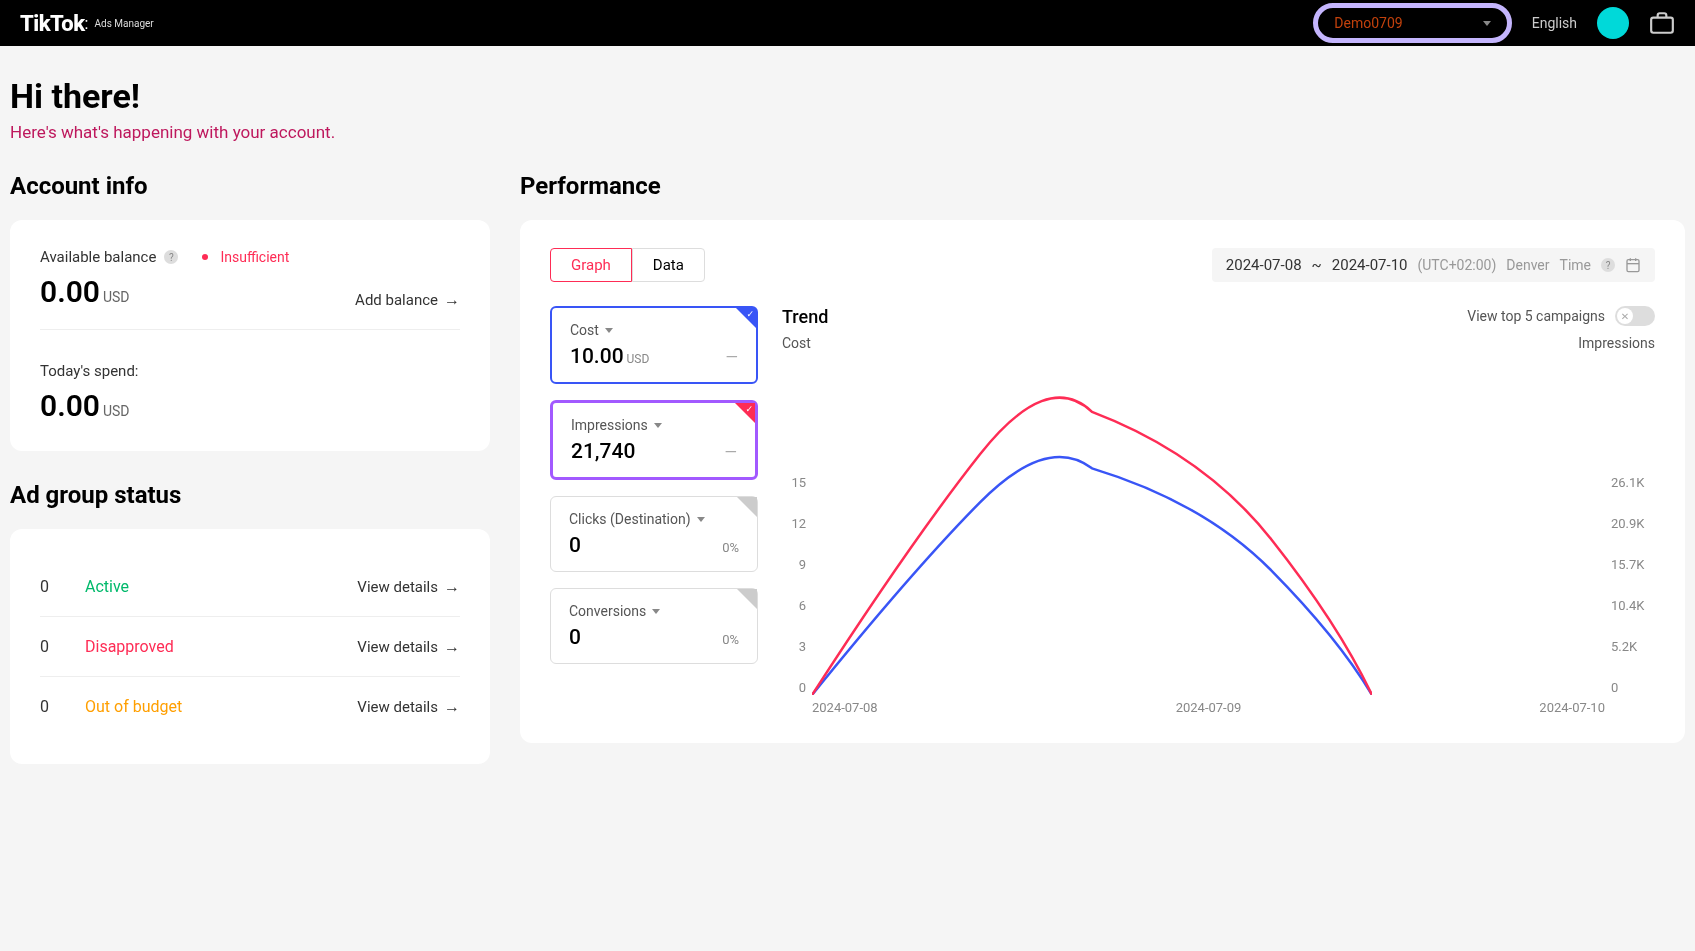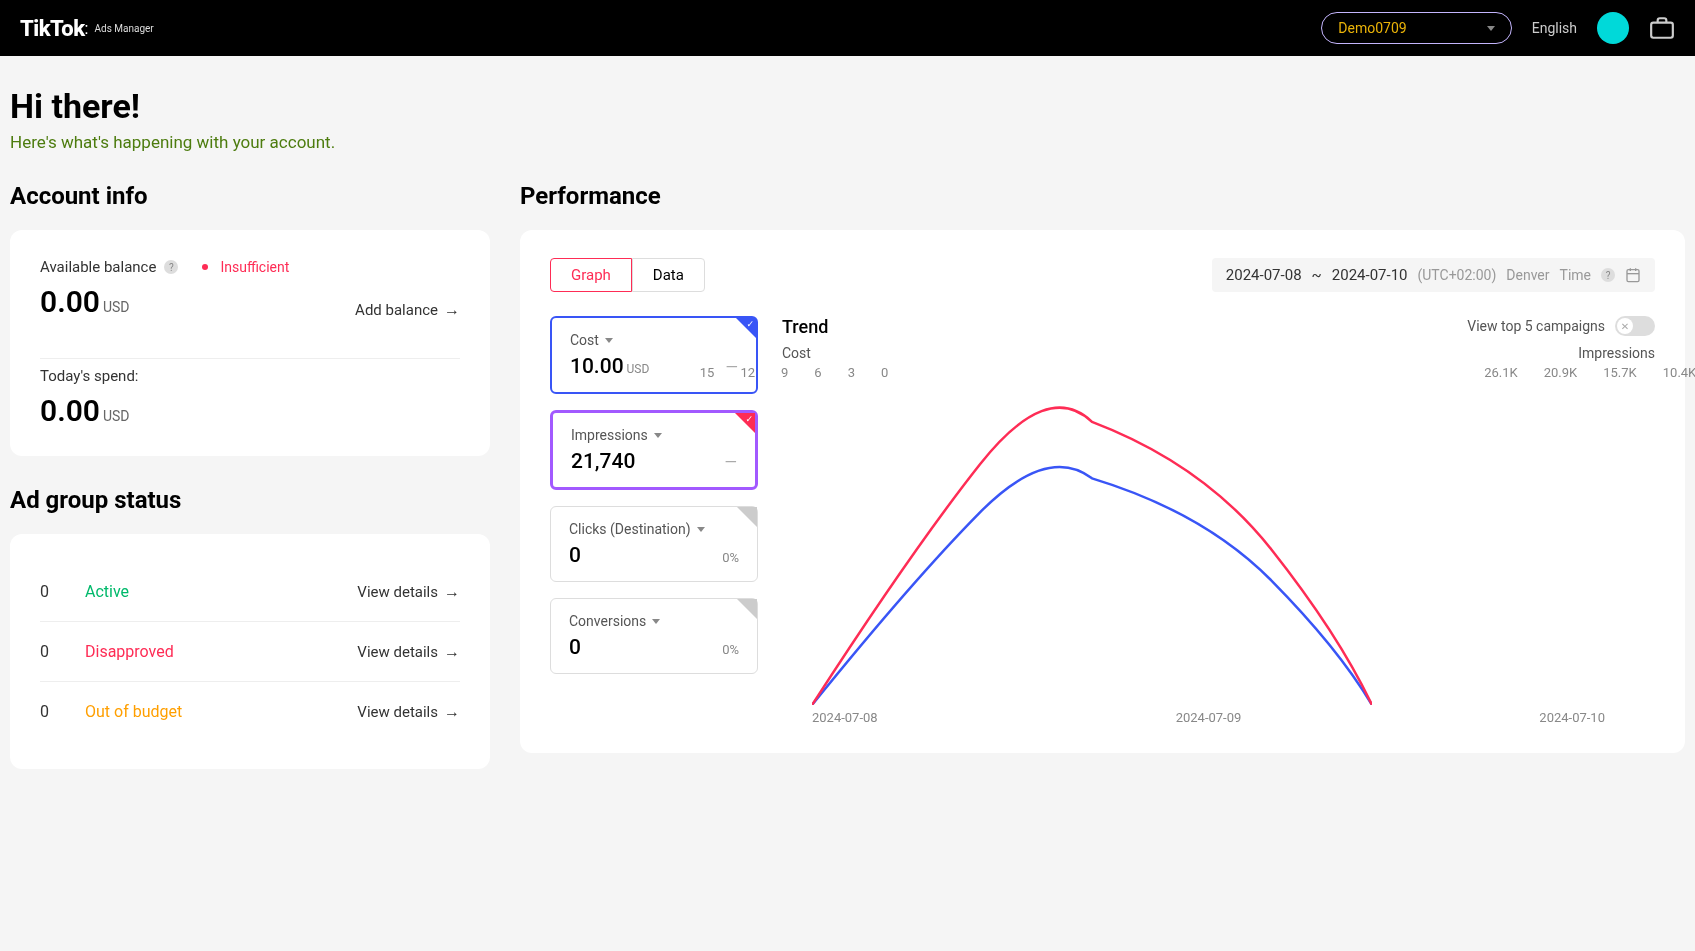--- a/index.html
+++ b/index.html
@@ -1,52 +1,52 @@
 <!DOCTYPE html>
 <html><head>
 <meta charset="utf-8">
 <style>
 * { margin: 0; padding: 0; box-sizing: border-box; }
 body { font-family: -apple-system, BlinkMacSystemFont, "Segoe UI", Roboto, sans-serif; background: #f5f5f5; }
 
 
-.header { background: #000; height: 56px; display: flex; align-items: center; padding: 0 20px; color: #fff; }
+.header { background: #000; height: 46px; display: flex; align-items: center; padding: 0 20px; color: #fff; }
 .logo { font-weight: 800; font-size: 22px; letter-spacing: -0.5px; }
 .logo-sub { font-size: 10px; margin-left: 6px; color: #ddd; }
 .nav { display: flex; margin-left: 40px; gap: 32px; }
 .nav-item { color: #aaa; font-size: 15px; cursor: pointer; position: relative; padding: 20px 0; }
 .nav-item.active { color: #fff; font-weight: 600; }
 .nav-item.active::after { content: ''; position: absolute; bottom: 10px; left: 50%; transform: translateX(-50%); width: 36px; height: 3px; background: #fe2c55; }
 .nav-dot { position: absolute; top: 14px; right: -8px; width: 6px; height: 6px; background: #ff6b35; border-radius: 50%; }
 .header-right { margin-left: auto; display: flex; align-items: center; gap: 20px; }
-.account-selector { border: 1px solid #c4b5fd; border-radius: 20px; padding: 7px 16px; display: flex; align-items: center; gap: 80px; color: #eab308; font-size: 14px; cursor: pointer; }
+.account-selector { border: 5px solid #c4b5fd; border-radius: 20px; padding: 7px 16px; display: flex; align-items: center; gap: 80px; color: #c2410c; font-size: 14px; cursor: pointer; }
 .lang { color: #ccc; font-size: 14px; cursor: pointer; }
 .avatar { width: 32px; height: 32px; border-radius: 50%; background: #00d9d9; cursor: pointer; }
 .briefcase { width: 26px; height: 26px; cursor: pointer; color: #ccc; }
 
 
 .page { padding: 30px 10px 10px 10px; }
 .page-header { display: flex; justify-content: space-between; align-items: flex-start; margin-bottom: 30px; }
 .greeting h1 { font-size: 34px; font-weight: 700; margin-bottom: 6px; }
-.greeting p { color: #4d7c0f; font-size: 17px; }
+.greeting p { color: #be185d; font-size: 17px; }
 .header-actions { display: flex; gap: 12px; }
 .btn { padding: 9px 18px; border-radius: 4px; border: none; font-size: 15px; cursor: pointer; }
 .btn-light { background: #ebebeb; color: #333; }
 .btn-primary { background: #fe2c55; color: #fff; }
 
 .cols { display: flex; gap: 30px; }
 .col-left { width: 480px; }
 .col-right { flex: 1; }
 
 .section-title { font-size: 24px; font-weight: 700; margin-bottom: 20px; }
 
 .card { background: #fff; border-radius: 12px; padding: 28px 30px; }
 
 
-.balance-row { display: flex; justify-content: space-between; align-items: flex-end; border-bottom: 1px solid #eee; padding-bottom: 39px; margin-bottom: 8px; }
+.balance-row { display: flex; justify-content: space-between; align-items: flex-end; border-bottom: 1px solid #eee; padding-bottom: 20px; margin-bottom: 32px; }
 .balance-label { display: flex; align-items: center; gap: 8px; font-size: 15px; color: #333; margin-bottom: 8px; }
 .info-icon { width: 14px; height: 14px; border-radius: 50%; background: #ddd; display: inline-flex; align-items: center; justify-content: center; font-size: 10px; color: #888; }
 .status-dot { width: 6px; height: 6px; background: #fe2c55; border-radius: 50%; display: inline-block; margin-right: 4px; margin-left: 16px; }
 .status-insufficient { color: #fe2c55; font-size: 14px; }
 .amount { font-size: 30px; font-weight: 600; }
 .currency { font-size: 14px; font-weight: 400; color: #666; margin-left: 3px; }
 .link-arrow { color: #333; font-size: 15px; cursor: pointer; display: flex; align-items: center; gap: 6px; }
 .spend-label { font-size: 15px; color: #333; margin-bottom: 8px; }
 
 
@@ -89,21 +89,21 @@
 .metric-pct { color: #888; font-size: 13px; }
 
 .trend-col { flex: 1; }
 .trend-header { display: flex; justify-content: space-between; align-items: flex-start; margin-bottom: 8px; }
 .trend-title { font-size: 18px; font-weight: 500; }
 .toggle-row { display: flex; align-items: center; gap: 10px; font-size: 14px; color: #555; }
 .toggle { width: 40px; height: 20px; background: #ddd; border-radius: 10px; position: relative; cursor: pointer; }
 .toggle-knob { width: 16px; height: 16px; background: #fff; border-radius: 50%; position: absolute; top: 2px; left: 2px; display: flex; align-items: center; justify-content: center; font-size: 10px; color: #aaa; }
 .axis-labels { display: flex; justify-content: space-between; font-size: 14px; color: #555; margin-bottom: 4px; }
 .chart-wrap { position: relative; height: 360px; }
-.y-left, .y-right { position: absolute; top: 0; height: 340px; display: flex; flex-direction: row; justify-content: center; font-size: 13px; color: #888; gap: 26px; }
+.y-left, .y-right { position: absolute; top: 0; height: 340px; display: flex; flex-direction: column; justify-content: flex-end; font-size: 13px; color: #888; gap: 26px; }
 .y-left { left: 0; text-align: right; width: 24px; }
 .y-right { right: 0; text-align: left; width: 44px; }
 .chart-svg { position: absolute; left: 30px; right: 50px; top: 0; height: 340px; }
 .x-labels { position: absolute; bottom: 0; left: 30px; right: 50px; display: flex; justify-content: space-between; font-size: 13px; color: #888; }
 .chevron { display:inline-block; width:0; height:0; border-left:4px solid transparent; border-right:4px solid transparent; border-top:5px solid #888; }
 .arrow-right { font-size: 16px; }
 .cal-icon { color:#999; }
 </style>
 </head>
 <body>

